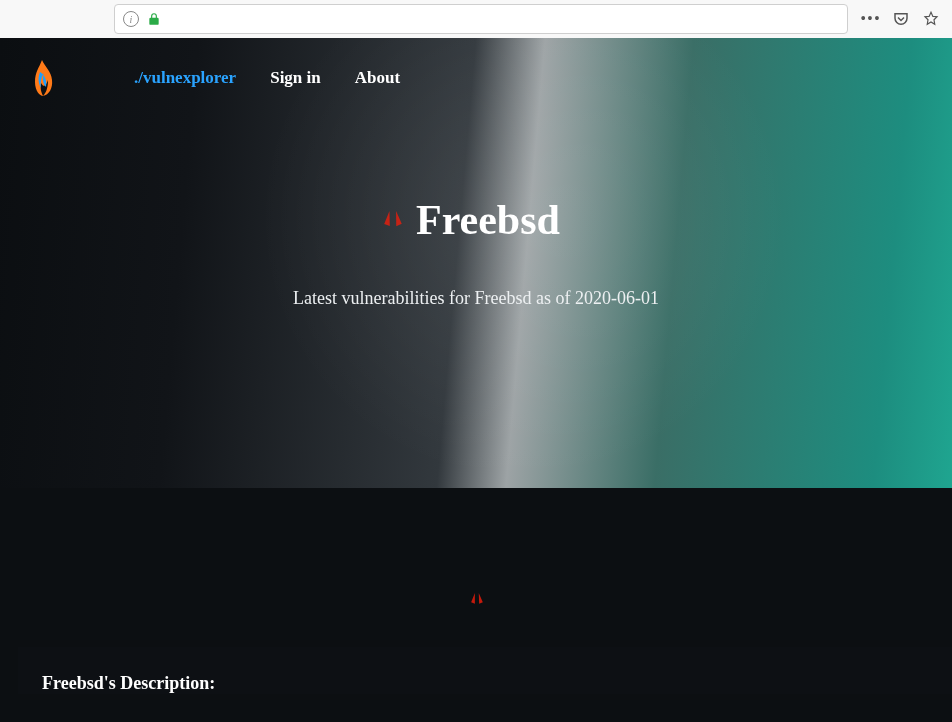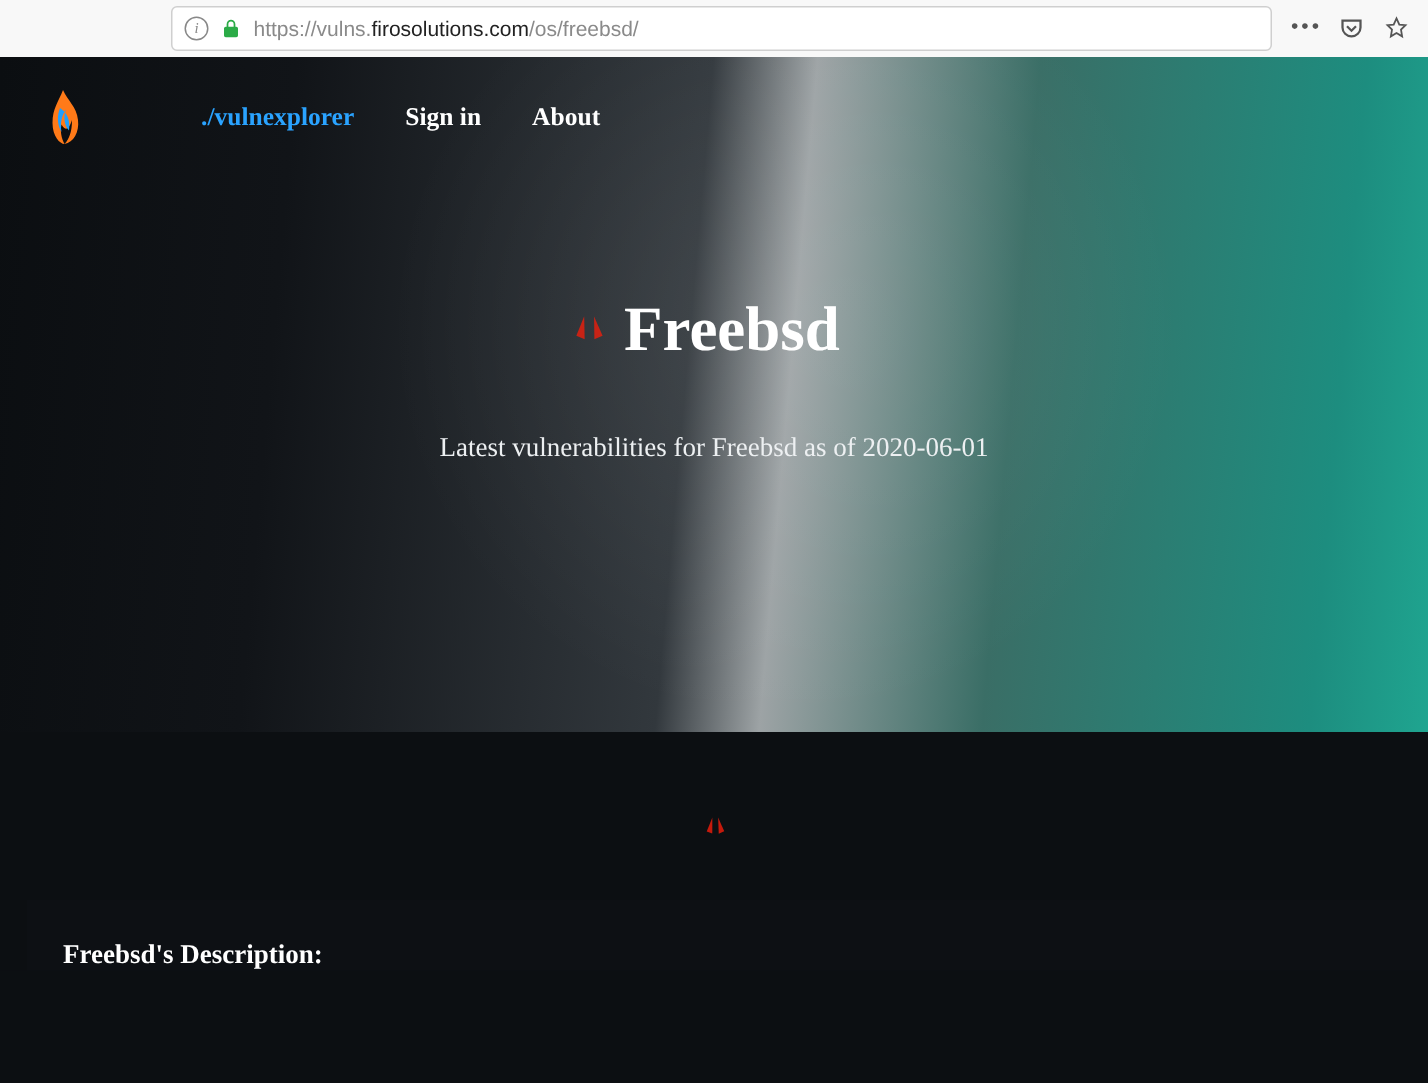--- a/index.html
+++ b/index.html
@@ -125,43 +125,41 @@
   .bsd-sphere.lg .horn.l { top: -9px; left: 4px; transform: rotate(-24deg); }
   .bsd-sphere.lg .horn.r { top: -9px; right: 2px; transform: rotate(22deg) scaleX(-1); }
   .bsd-sphere.sm .horn { border-bottom-width: 10px; border-left-width:4px;}
   .bsd-sphere.sm .horn.l { top: -6px; left: 3px; transform: rotate(-24deg); }
   .bsd-sphere.sm .horn.r { top: -6px; right: 1px; transform: rotate(22deg) scaleX(-1); }
 
   
   .section2 {
     background: #0c0f12;
     padding: 50px 0 0 18px;
+    margin-top: 47px;
   }
   .small-logo-wrap { text-align: center; margin-bottom: 44px; padding-right:18px;}
   .desc-card {
     background: #0d1014;
     padding: 26px 24px 0 24px;
   }
   .desc-title { font-size: 18px; font-weight: bold; color: #fff; margin-bottom: 34px;}
   .desc-body { font-size: 17.5px; color: #f2f2f2; line-height: 1.55; }
 </style>
 </head>
 <body>
 
 <div class="browser-bar">
   <div class="url-spacer-left"></div>
   <div class="url-box">
     <span class="info-ic">i</span>
     <span class="lock-ic">
       <svg width="14" height="14" viewBox="0 0 24 24">
           <path fill="#2bab47" d="M12 2a5 5 0 0 0-5 5v3H6a2 2 0 0 0-2 2v8a2 2 0 0 0 2 2h12a2 2 0 0 0 2-2v-8a2 2 0 0 0-2-2h-1V7a5 5 0 0 0-5-5zm-3 5a3 3 0 1 1 6 0v3H9V7z"></path>
         </svg>
-    </span>
-    <span class="url-text">
-      <span class="u-grey">https://vulns.</span><span class="u-dark">firosolutions.com</span><span class="u-grey">/os/freebsd/</span>
     </span>
     <span class="ic">
       <span class="reader"></span>
     </span>
   </div>
   <div class="tb-icons">
     <span class="ic dots">•••</span>
     <span class="ic">
       <svg width="18" height="18" viewBox="0 0 24 24" fill="none" stroke="#555" stroke-width="2">
           <path d="M4 5h16v6a8 8 0 0 1-16 0V5z"></path>

